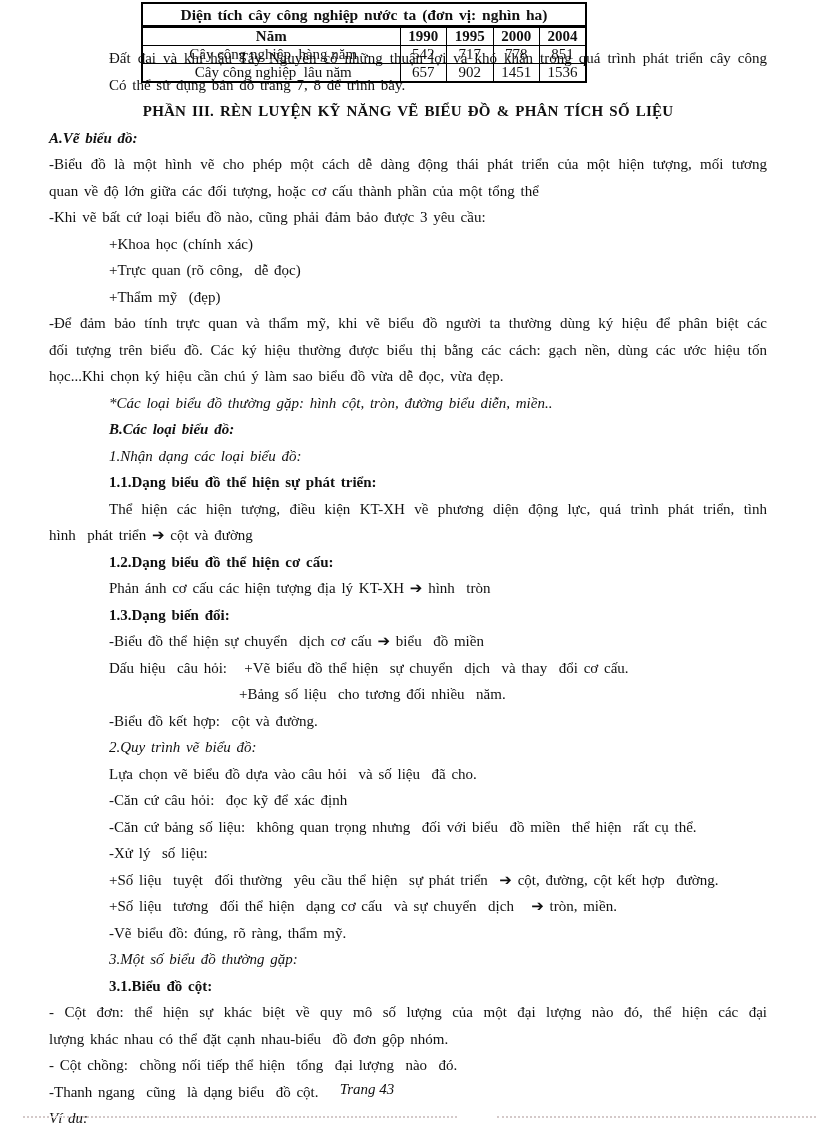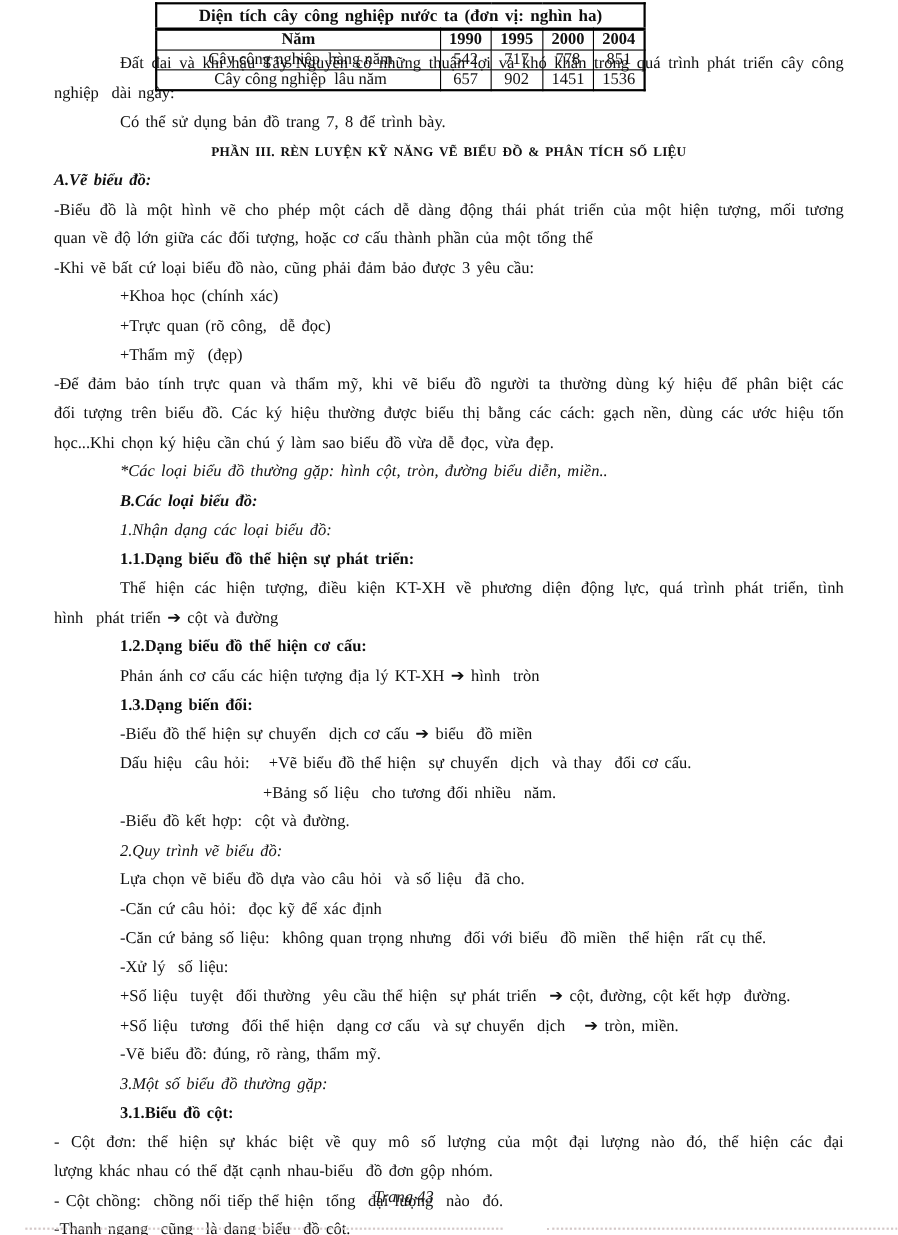--- a/index.html
+++ b/index.html
@@ -21,21 +21,21 @@
     line-height:18.5px;
     white-space:pre-wrap;
     word-spacing:2px;
   }
   .para.jfull{
     text-align:justify;
     text-align-last:justify;
     word-spacing:normal;
   }
   .para.center{text-align:center; text-align-last:center;}
-  .para.h1{font-size:12px; letter-spacing:0.2px;}
+  .para.h1{font-size:15px; letter-spacing:0.2px;}
   .para.bold{font-weight:bold;}
   .para.italic{font-style:italic;}
   .para.underline{}
   .para.tab{padding-left:60px;}
   .para.tab2{padding-left:190px;}
   .para.indent{text-indent:60px;}
 
   .vtable{
     border-collapse:collapse;
     table-layout:fixed;
@@ -85,21 +85,20 @@
   .dotline.seg2{left:497px; width:319px;}
 </style>
 </head>
 <body>
 
 <div class="page">
 
   <div class="doc-body">
 
   <p class="para indent jfull">Đất đai và khí hậu Tây Nguyên có những thuận lợi và khó khăn trong quá trình phát triển cây công</p>
-      <p class="para">nghiệp  dài ngày:</p>
       <p class="para indent">Có thể sử dụng bản đồ trang 7, 8 để trình bày.</p>
       <p class="para center bold h1">PHẦN III. RÈN LUYỆN KỸ NĂNG VẼ BIỂU ĐỒ &amp; PHÂN TÍCH SỐ LIỆU</p>
       <p class="para bold italic underline">A.Vẽ biểu đồ:</p>
       <p class="para jfull">-Biểu đồ là một hình vẽ cho phép một cách dễ dàng động thái phát triển của một hiện tượng, mối tương</p>
       <p class="para">quan về độ lớn giữa các đối tượng, hoặc cơ cấu thành phần của một tổng thể</p>
       <p class="para">-Khi vẽ bất cứ loại biểu đồ nào, cũng phải đảm bảo được 3 yêu cầu:</p>
       <p class="para tab">+Khoa học (chính xác)</p>
       <p class="para tab">+Trực quan (rõ công,  dễ đọc)</p>
       <p class="para tab">+Thẩm mỹ  (đẹp)</p>
       <p class="para jfull">-Để đảm bảo tính trực quan và thẩm mỹ, khi vẽ biểu đồ người ta thường dùng ký hiệu để phân biệt các</p>

